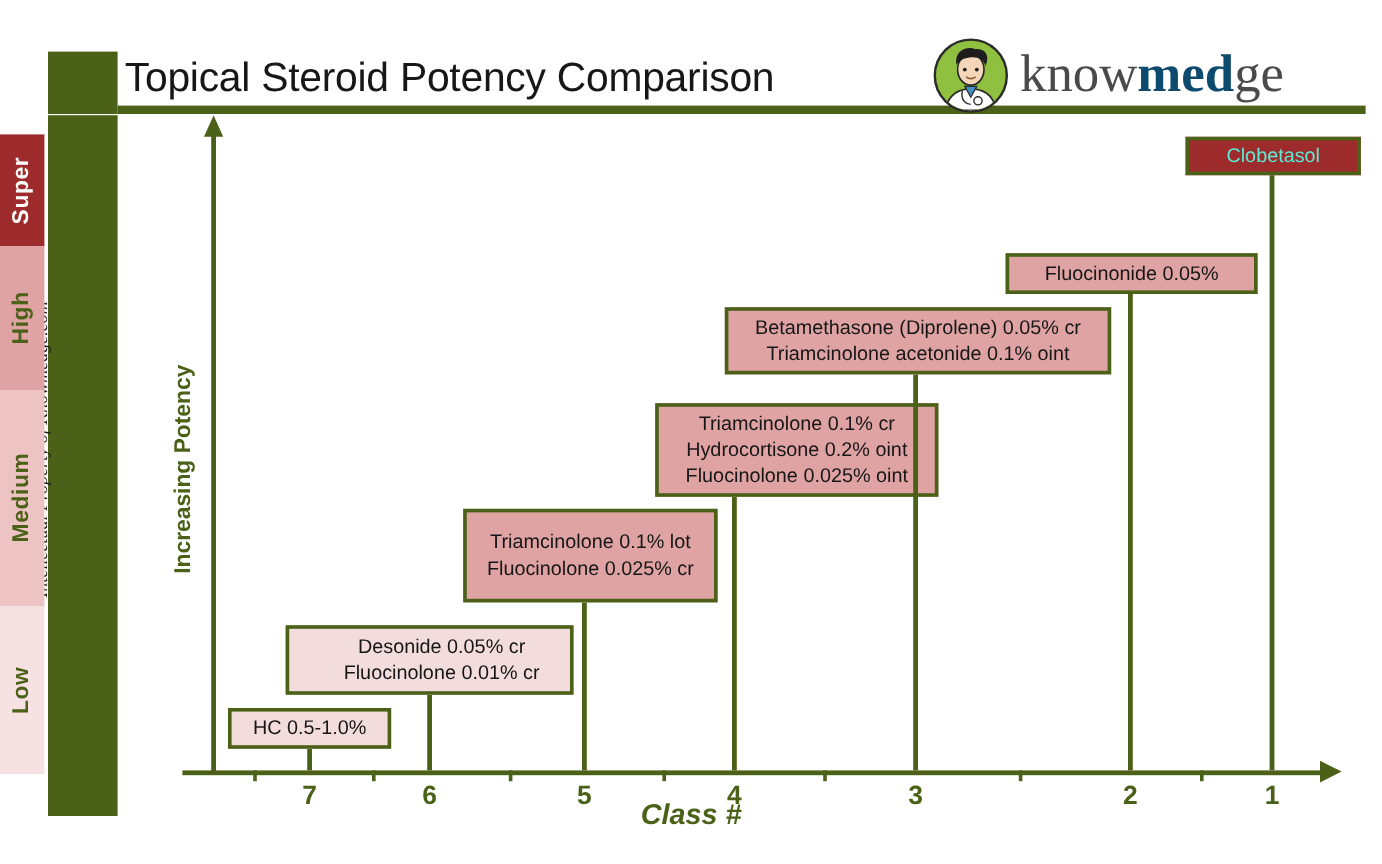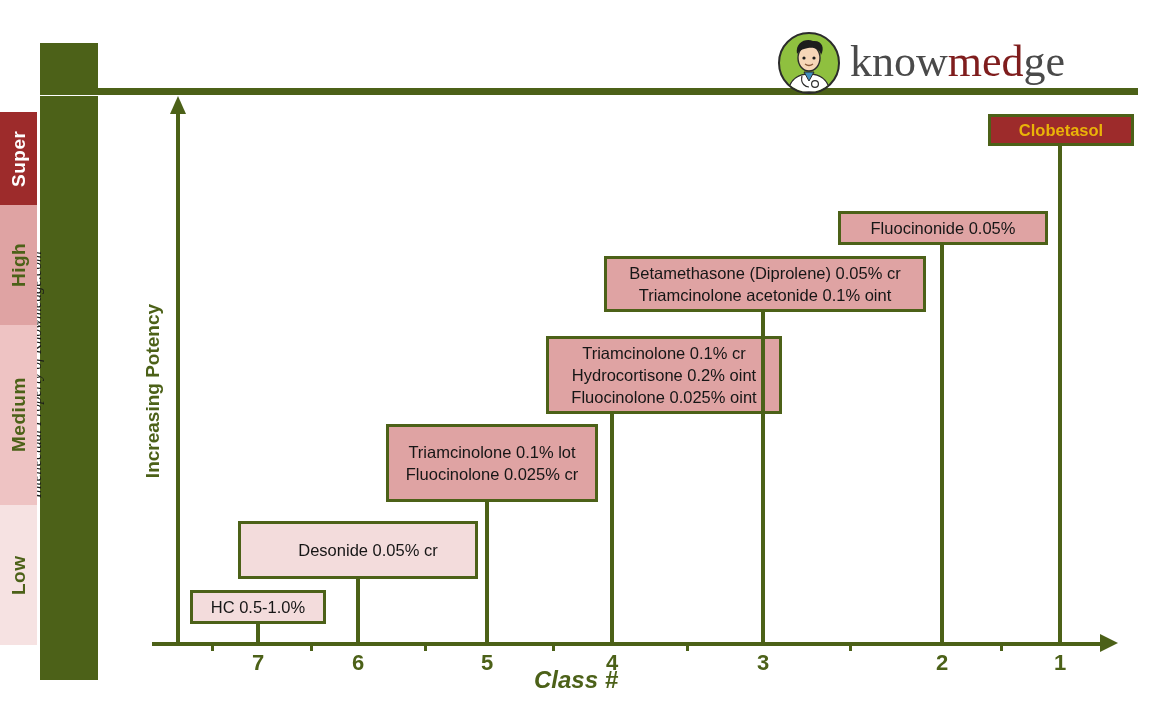--- a/index.html
+++ b/index.html
@@ -33,21 +33,21 @@
   .logo-circle{
     position:absolute;left:0;top:0;width:62px;height:62px;border-radius:50%;
     background:#8fc03f;border:2px solid #2b2b2b;box-sizing:border-box;
     overflow:hidden;
   }
   .logo-text{
     position:absolute;left:72px;top:4px;height:52px;
     font-family:"Liberation Serif", serif;
     font-size:44px;line-height:52px;color:#4a4a4a;white-space:nowrap;
   }
-  .logo-text .med{color:#7f1d1d;}
+  .logo-text .med{color:#0c4a6e;font-weight:bold;}
 
   
   .side-bar{
     position:absolute;left:40px;top:96px;width:58px;height:584px;
     background:#4c6118;
   }
   .side-text{
     position:absolute;left:-244px;top:366px;width:560px;
     transform:rotate(-90deg);transform-origin:center center;
     font-family:"Liberation Serif", serif;
@@ -103,30 +103,31 @@
   
   .stem{position:absolute;width:4px;background:#4c6118;}
   .drug-box{
     position:absolute;box-sizing:border-box;
     border:3px solid #4c6118;background:#dfa3a3;
     display:flex;flex-direction:column;align-items:center;justify-content:center;
     color:#161616;font-size:16.5px;line-height:22px;text-align:center;
     padding:3px 12px;
   }
   .drug-box.light{background:#f3dcdc;}
-  .drug-box.dark{background:#9d2b2b;color:#eab308;border-color:#4c6118;font-weight:bold;}
+  .drug-box.dark{background:#9d2b2b;color:#5eead4;border-color:#4c6118;}
   .drug-line{white-space:nowrap;}
 </style>
 </head>
 <body>
 
 <div id="stage">
 
   <div class="hdr-block"></div>
   <div class="hdr-rule"></div>
+  <div class="title">Topical Steroid Potency Comparison</div>
 
   <div class="logo-wrap">
     <div class="logo-circle">
       <svg width="58" height="58" viewBox="0 0 58 58" aria-hidden="true">
         <circle cx="29" cy="29" r="28" fill="#8fc03f"></circle>
         <path d="M8 58 C10 44 20 40 29 40 C38 40 48 44 50 58 Z" fill="#ffffff" stroke="#2b2b2b" stroke-width="1.4"></path>
         <path d="M24 38 L29 47 L34 38 Z" fill="#3f8fbf" stroke="#2b2b2b" stroke-width="1"></path>
         <ellipse cx="29" cy="24" rx="11" ry="13" fill="#f6d6b8" stroke="#2b2b2b" stroke-width="1.4"></ellipse>
         <path d="M17 20 C15 8 26 4 33 7 C42 6 45 14 41 21 C40 15 34 13 28 14 C22 15 19 17 17 20 Z" fill="#1d1d1d"></path>
         <circle cx="24" cy="24" r="1.6" fill="#1d1d1d"></circle>
@@ -161,20 +162,21 @@
   <div class="v-arrow"></div>
 
   <div id="plot-area">
       <div class="stem" style="left: 256px; top: 624px; height: 18px;"></div>
       <div class="drug-box light" style="left: 190px; top: 590px; width: 136px; height: 34px;">
         <div class="drug-line">HC 0.5-1.0%</div>
       </div>
       <div class="stem" style="left: 356px; top: 579px; height: 63px;"></div>
       <div class="drug-box light" style="left: 238px; top: 521px; width: 240px; height: 58px; padding-left: 32px;">
         <div class="drug-line">Desonide 0.05% cr</div>
+        <div class="drug-line">Fluocinolone 0.01% cr</div>
       </div>
       <div class="stem" style="left: 485px; top: 502px; height: 140px;"></div>
       <div class="drug-box" style="left: 386px; top: 424px; width: 212px; height: 78px;">
         <div class="drug-line">Triamcinolone 0.1% lot</div>
         <div class="drug-line">Fluocinolone 0.025% cr</div>
       </div>
       <div class="stem" style="left: 610px; top: 414px; height: 228px;"></div>
       <div class="drug-box" style="left: 498px; top: 336px; width: 236px; height: 78px; margin-left: 48px;">
         <div class="drug-line">Triamcinolone 0.1% cr</div>
         <div class="drug-line">Hydrocortisone 0.2% oint</div>

